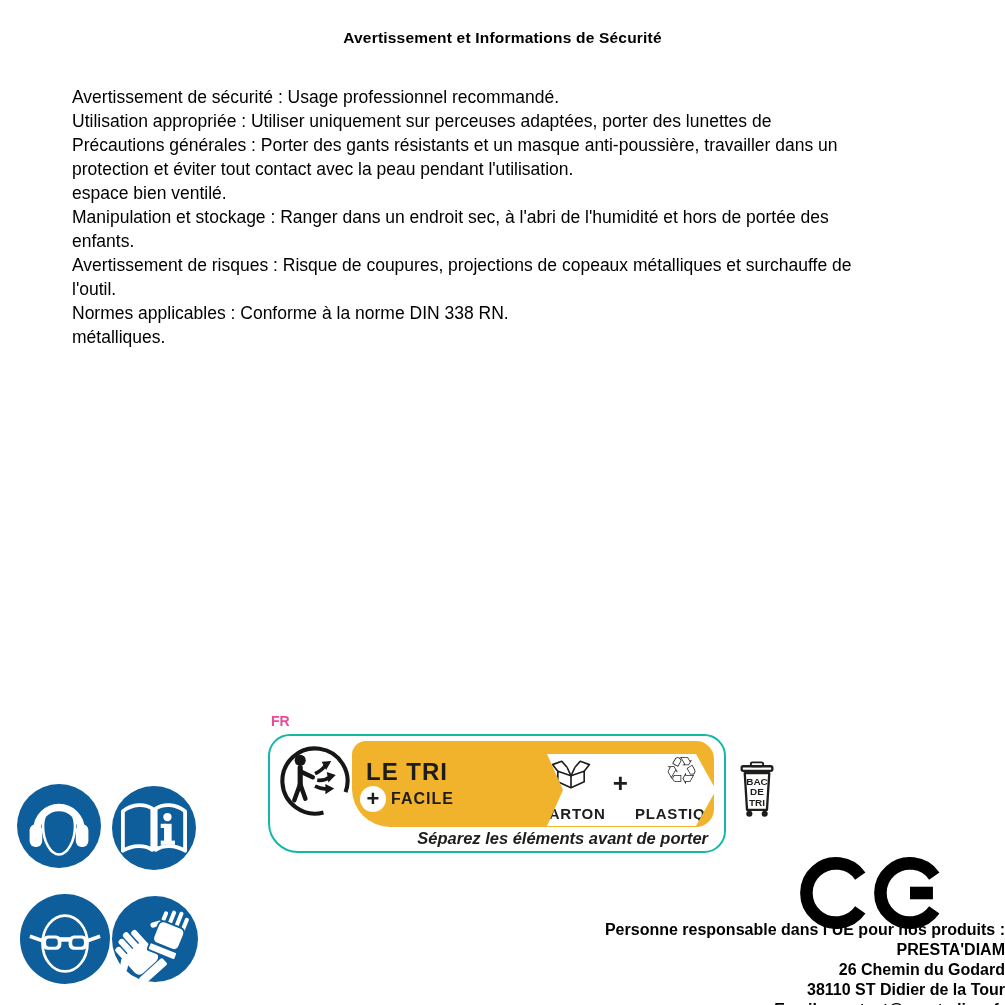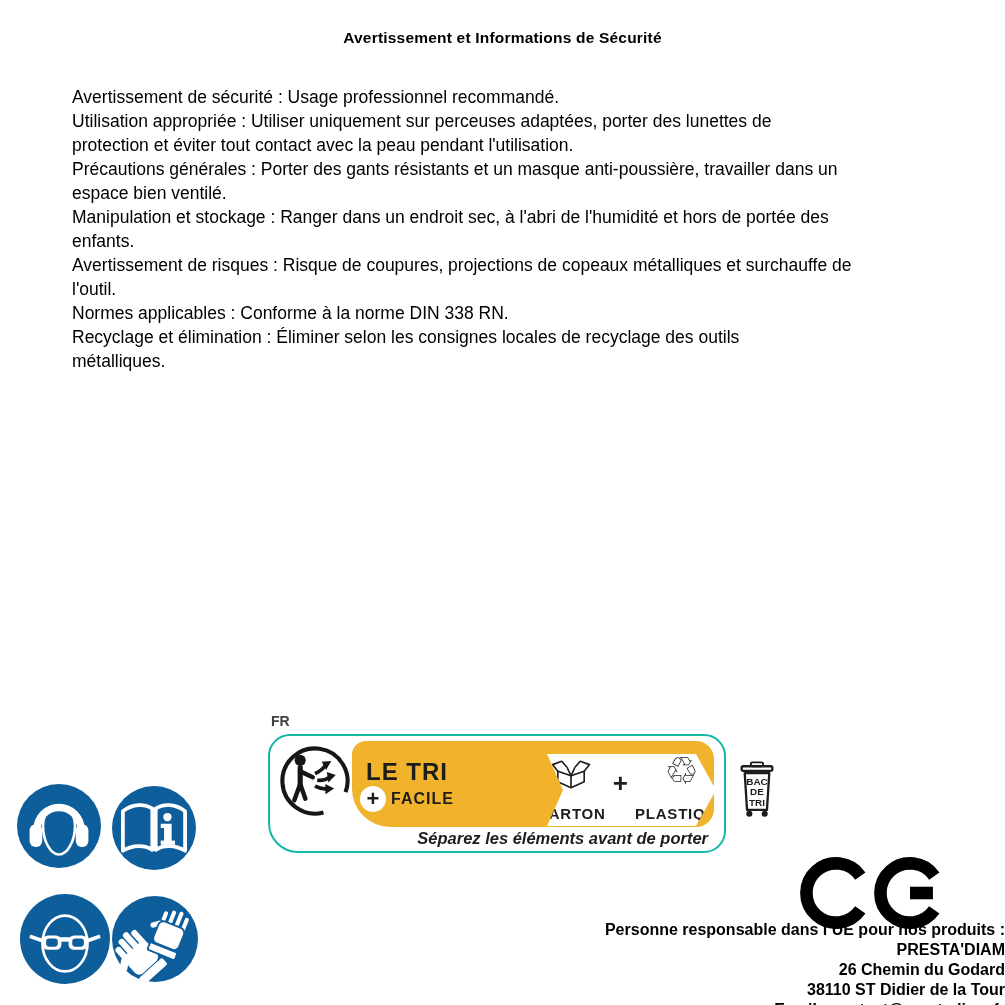--- a/index.html
+++ b/index.html
@@ -6,21 +6,21 @@
   body{width:1005px;height:1005px;position:relative;background:#ffffff;
        font-family:"Liberation Sans", sans-serif;color:#000;overflow:hidden;}
   .title{position:absolute;top:29px;left:0;width:100%;text-align:center;
          font-size:15.5px;font-weight:bold;letter-spacing:.2px;}
   .body-text{position:absolute;left:72px;top:85px;width:920px;font-size:17.5px;line-height:24px;}
   .body-text div{white-space:nowrap;}
   
   .sicon{position:absolute;border-radius:50%;background:#0F5E9C;}
   .sicon svg{display:block;width:100%;height:100%;}
   
-  .fr-label{position:absolute;left:271px;top:713px;font-size:14px;font-weight:bold;color:#404040;}
+  .fr-label{position:absolute;left:271px;top:713px;font-size:14px;font-weight:bold;color:#ec4899;}
   .pill{position:absolute;left:268px;top:734px;width:458px;height:119px;background:#fff;
         border:2px solid #14b8a6;border-radius:22px;border-bottom-left-radius:30px;box-sizing:border-box;}
   .triman{position:absolute;left:8px;top:8px;width:74px;height:74px;}
   .yellow{position:absolute;left:82px;top:5px;width:362px;height:86px;background:#F1B32B;
           border-radius:14px 18px 18px 18px;border-bottom-left-radius:38px;}
   .letri{position:absolute;left:14px;top:17px;font-size:24px;font-weight:bold;color:#1d1d1b;letter-spacing:1px;}
   .facile-row{position:absolute;left:8px;top:45px;display:flex;align-items:center;gap:5px;}
   .plus-circle{width:26px;height:26px;border-radius:50%;background:#fff;color:#1d1d1b;
                font-size:22px;font-weight:bold;display:flex;align-items:center;justify-content:center;line-height:1;}
   .facile{font-size:16px;font-weight:bold;color:#1d1d1b;letter-spacing:1px;}
@@ -40,29 +40,28 @@
   .ce{position:absolute;left:799px;top:845px;width:148px;height:96px;}
 </style>
 </head>
 <body>
 
 <div class="title">Avertissement et Informations de Sécurité</div>
 
 <div class="body-text">
   <div>Avertissement de sécurité : Usage professionnel recommandé.</div>
   <div>Utilisation appropriée : Utiliser uniquement sur perceuses adaptées, porter des lunettes de</div>
+  <div>Précautions générales : Porter des gants résistants et un masque anti-poussière, travailler dans un</div>
   <div>protection et éviter tout contact avec la peau pendant l'utilisation.</div>
-  <div>Précautions générales : Porter des gants résistants et un masque anti-poussière, travailler dans un</div>
   <div>espace bien ventilé.</div>
   <div>Manipulation et stockage : Ranger dans un endroit sec, à l'abri de l'humidité et hors de portée des</div>
   <div>enfants.</div>
   <div>Avertissement de risques : Risque de coupures, projections de copeaux métalliques et surchauffe de</div>
   <div>l'outil.</div>
   <div>Normes applicables : Conforme à la norme DIN 338 RN.</div>
-  <div>Recyclage et élimination : Éliminer selon les consignes locales de recyclage des outils</div>
   <div>métalliques.</div>
 </div>
 
 <div class="sicon" style="left:17px;top:784px;width:84px;height:84px;">
   <svg viewBox="0 0 100 100">
     <path d="M50,27 c-12,0 -19,10 -19,23 c0,18 9,34 19,34 c10,0 19,-16 19,-34 c0,-13 -7,-23 -19,-23 Z" fill="none" stroke="#fff" stroke-width="3"></path>
     <path d="M24,54 a26,26 0 0 1 52,0" fill="none" stroke="#fff" stroke-width="9"></path>
     <rect x="15" y="48" width="15" height="27" rx="7" fill="#fff"></rect>
     <rect x="70" y="48" width="15" height="27" rx="7" fill="#fff"></rect>
   </svg>

